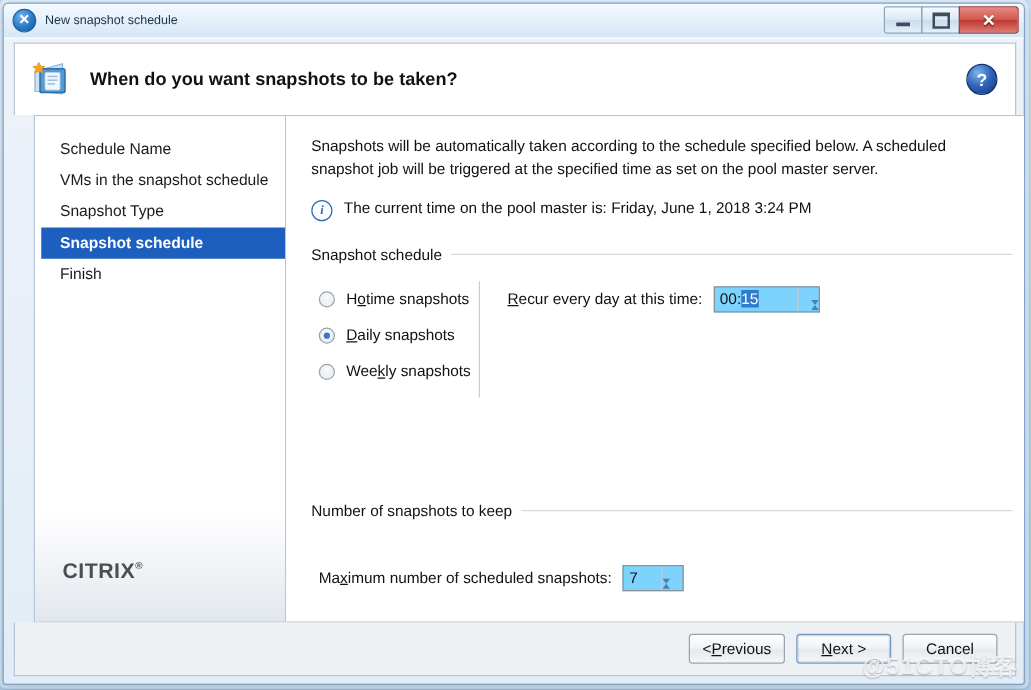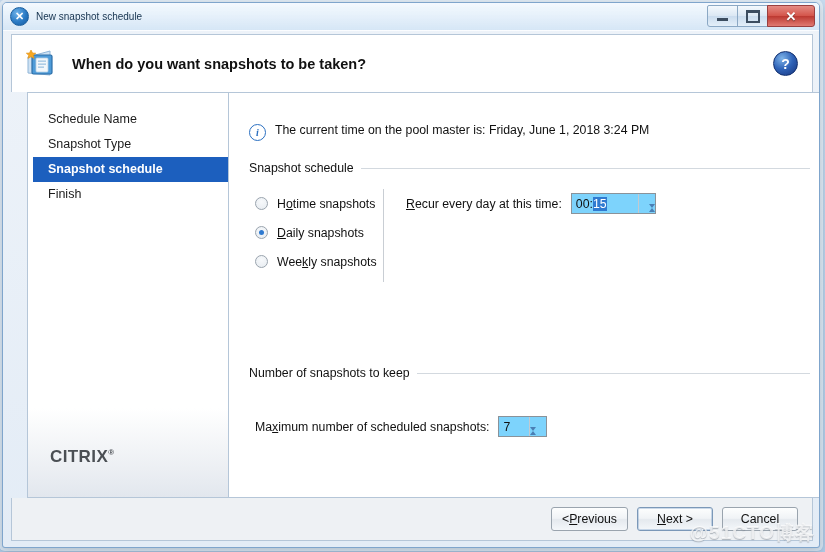--- a/index.html
+++ b/index.html
@@ -321,30 +321,32 @@
       </svg>
     </div>
     <div id="header-title">When do you want snapshots to be taken?</div>
     <div id="help-btn">?</div>
   </div>
 
   <div id="bodywrap">
 
     <div id="sidebar">
       <div class="nav-item">Schedule Name</div>
+      <div class="nav-item">VMs in the snapshot schedule</div>
       <div class="nav-item">Snapshot Type</div>
       <div class="nav-item active">Snapshot schedule</div>
       <div class="nav-item">Finish</div>
       <div id="citrix-logo">
         <span>CITRIX</span><sup>®</sup>
       </div>
     </div>
 
     <div id="content">
 
+      <div id="intro">Snapshots will be automatically taken according to the schedule specified below. A scheduled snapshot job will be triggered at the specified time as set on the pool master server.</div>
 
       <div id="info-row">
         <span class="info-icon">i</span>
         <span>The current time on the pool master is: Friday, June 1, 2018 3:24 PM</span>
       </div>
 
       <div class="group">
         <div class="group-title">
           <span>Snapshot schedule</span>
         </div>

